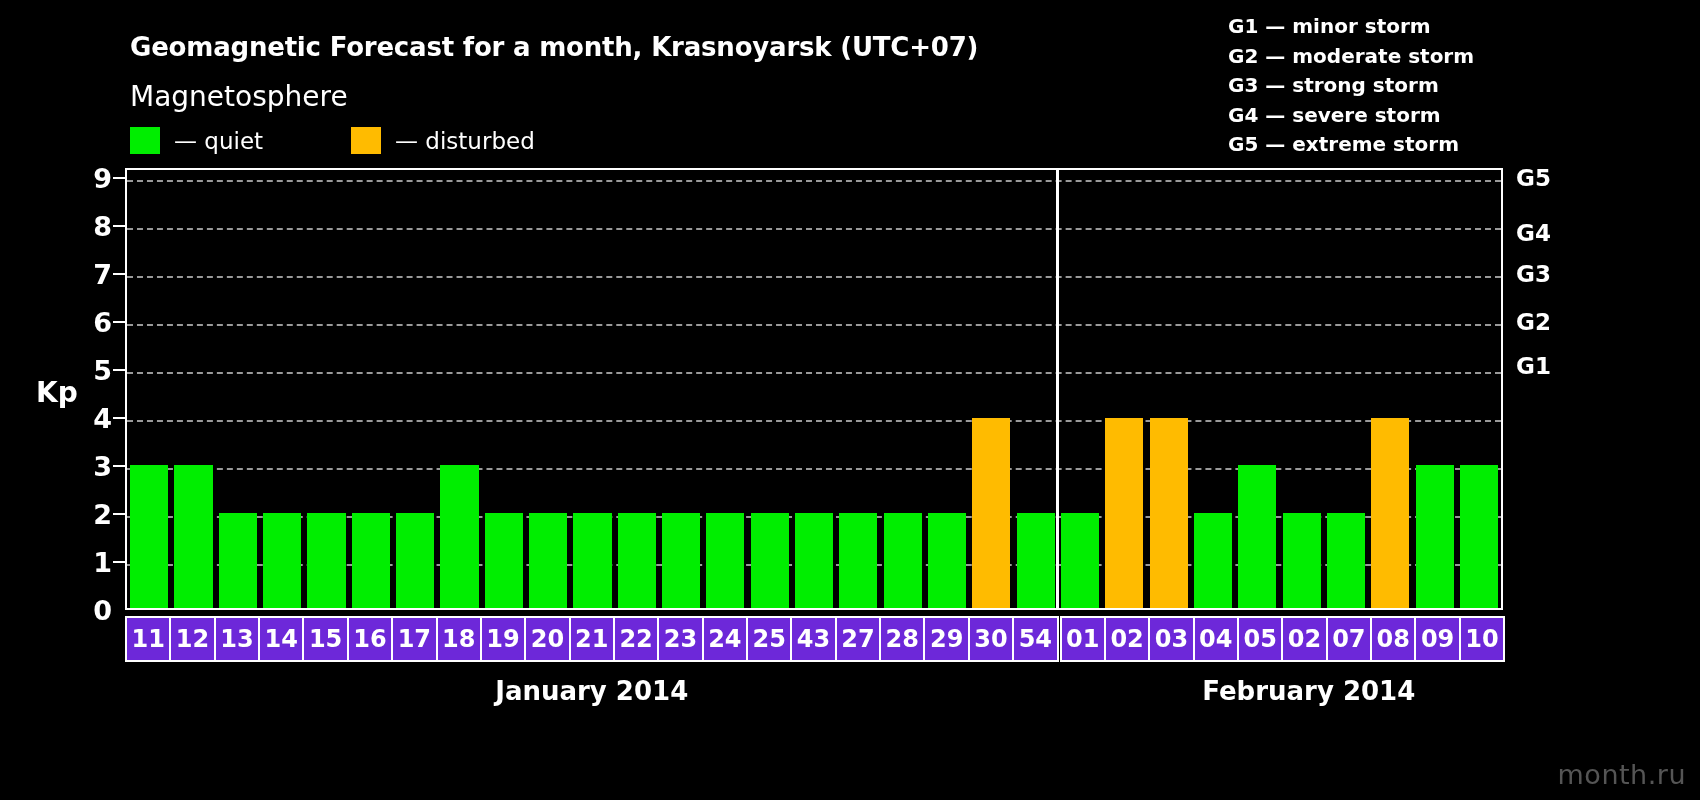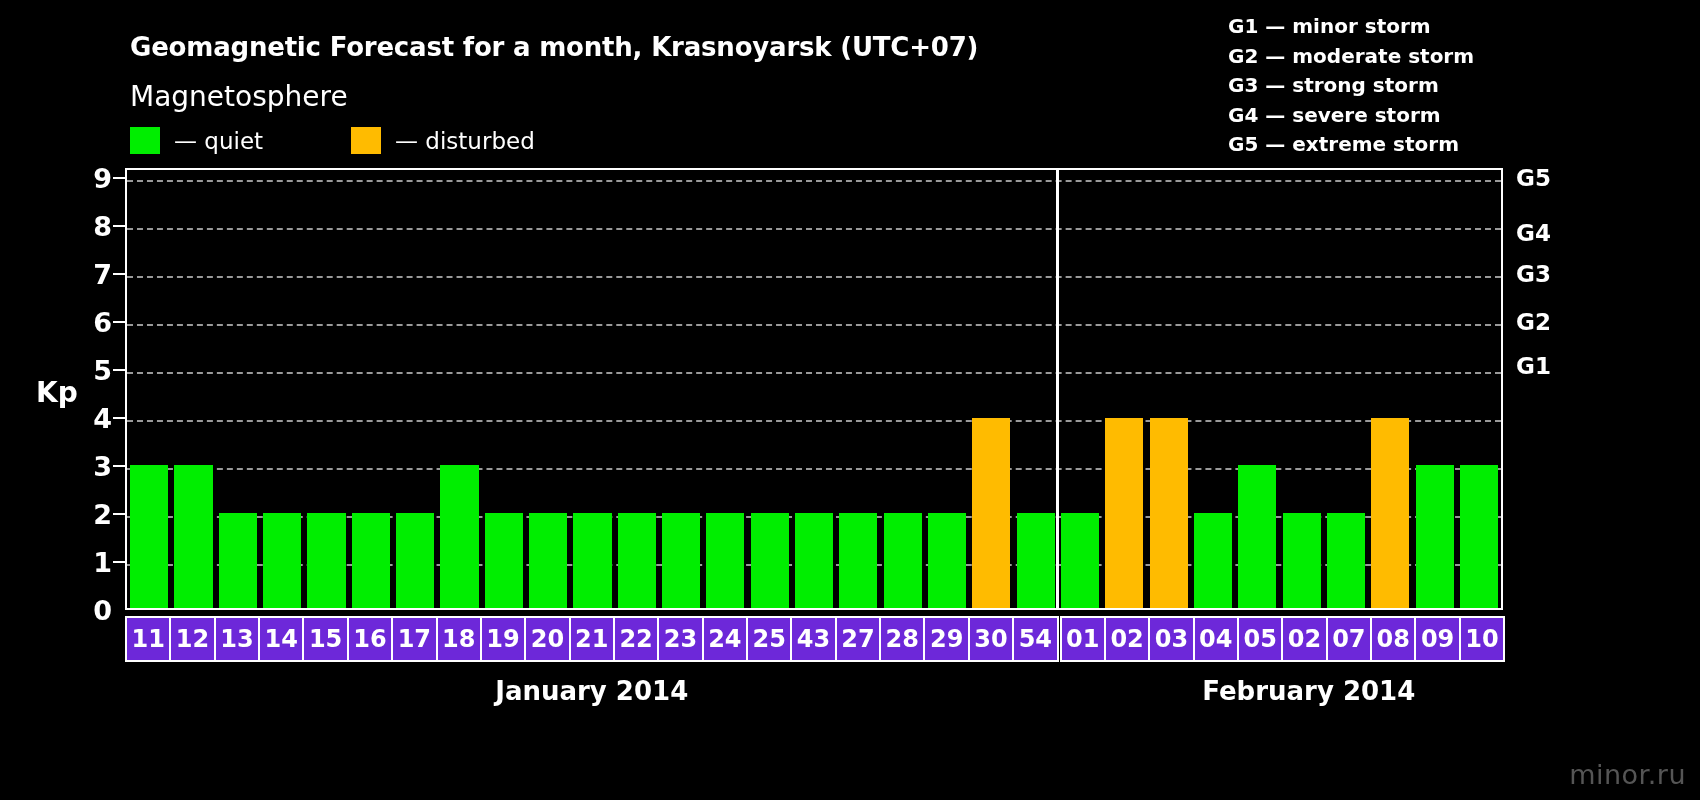--- a/index.html
+++ b/index.html
@@ -490,14 +490,14 @@
       <div class="date-cell">
         <span class="date-text">10</span>
       </div>
     </div>
 
   <div id="month-labels">
       <div class="month-label" style="left: 33.871%;">January 2014</div>
       <div class="month-label" style="left: 83.871%; margin-left: 28px;">February 2014</div>
     </div>
 
-  <div id="watermark">minor.ru</div>
+  <div id="watermark">month.ru</div>
 </div>
 
 </body></html>

